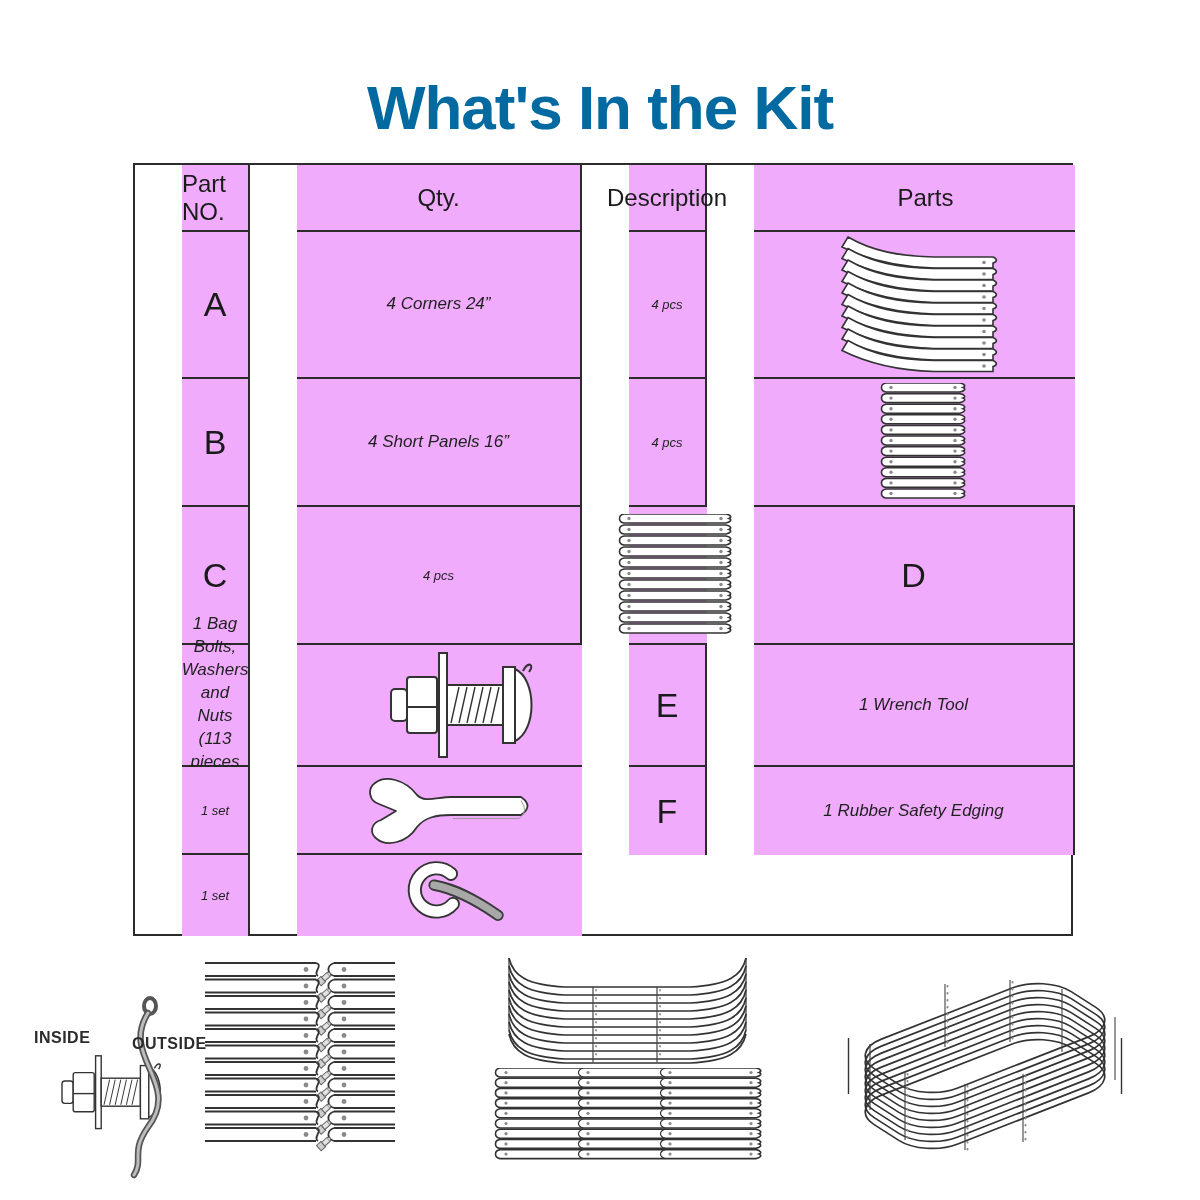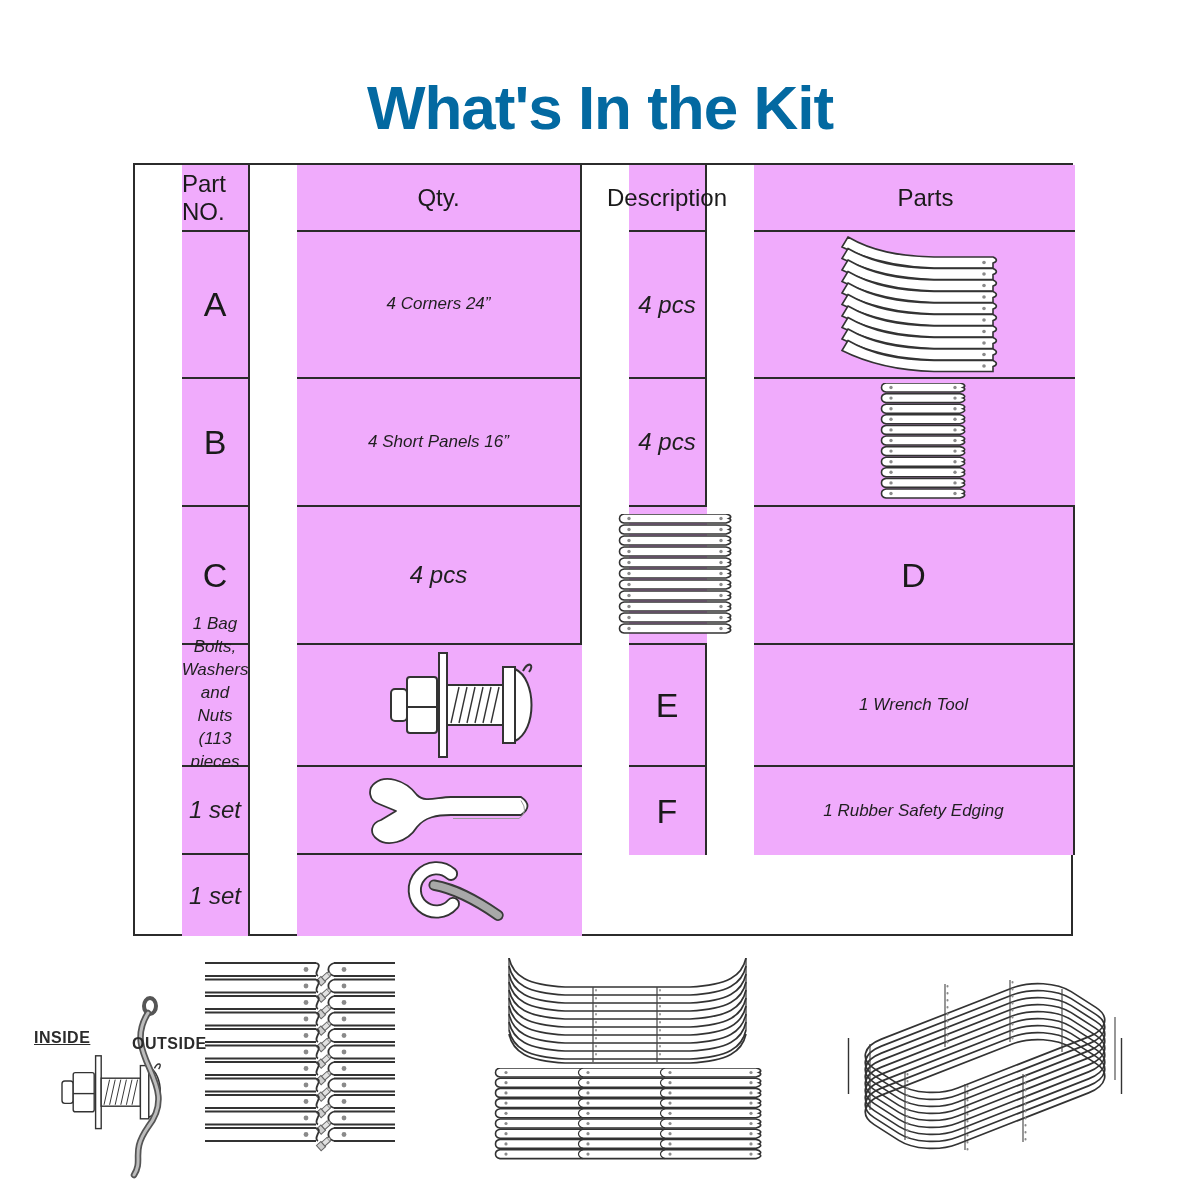--- a/index.html
+++ b/index.html
@@ -21,21 +21,21 @@
   .cell{
     border-right:2px solid #2b2b2b;border-bottom:2px solid #2b2b2b;
     display:flex;align-items:center;justify-content:center;flex-direction:column;
     box-sizing:border-box;background:#f0abfc;margin-left:47px;
   }
   .cell.last-col{border-right:none;padding-left:22px;}
   .cell.last-row{border-bottom:none;}
   .hdr{font-size:24px;color:#1a1a1a;}
   .pletter{font-size:34px;color:#1a1a1a;}
   .desc{font-style:italic;font-size:17px;color:#1f1f1f;text-align:center;line-height:1.35;}
-  .qty{font-style:italic;font-size:24px;color:#1f1f1f;}
+  .qty{font-style:italic;font-size:13px;color:#1f1f1f;}
   .bottom-label{
     position:absolute;font-size:16px;font-weight:bold;color:#2b2b2b;letter-spacing:.5px;
   }
   svg{display:block;}
   .lineart{stroke:#333;stroke-width:1.8;fill:none;}
   .band{stroke:#333;stroke-width:1.6;fill:#fff;}
 </style>
 </head>
 <body>
 
@@ -191,21 +191,21 @@
     <svg width="160" height="86" viewBox="0 0 160 86">
       <path d="M80,20 A23,23 0 1 0 82,52" fill="none" stroke="#333" stroke-width="15" stroke-linecap="round"></path>
       <path d="M80,20 A23,23 0 1 0 82,52" fill="none" stroke="#fff" stroke-width="11" stroke-linecap="round"></path>
       <path d="M62,32 C84,36 104,46 130,64" fill="none" stroke="#3a3a3a" stroke-width="12" stroke-linecap="round"></path>
       <path d="M62,32 C84,36 104,46 130,64" fill="none" stroke="#a8a8a8" stroke-width="8" stroke-linecap="round"></path>
     </svg>
   </div>
 </div>
 
 <div style="position:absolute;left:30px;top:995px;width:185px;height:195px;">
-  <span class="bottom-label" style="left:4px;top:34px;text-decoration:underline;">INSIDE</span>
+  <span class="bottom-label" style="left:4px;top:34px;">INSIDE</span>
   <span class="bottom-label" style="left:102px;top:40px;">OUTSIDE</span>
   <svg width="185" height="195" viewBox="0 0 185 195">
     <use href="#bolt-def" transform="translate(4,58) scale(0.70)"></use>
     <ellipse cx="120" cy="11" rx="6" ry="8" fill="none" stroke="#555" stroke-width="4"></ellipse>
     <path d="M118,18 C90,62 152,88 118,132 C100,158 114,164 104,180" fill="none" stroke="#555" stroke-width="6.5" stroke-linecap="round"></path>
     <path d="M118,18 C90,62 152,88 118,132 C100,158 114,164 104,180" fill="none" stroke="#bcbcbc" stroke-width="3" stroke-linecap="round"></path>
   </svg>
 </div>
 
 <svg width="190" height="195" viewBox="0 0 190 195" style="position:absolute;left:205px;top:962px;">

